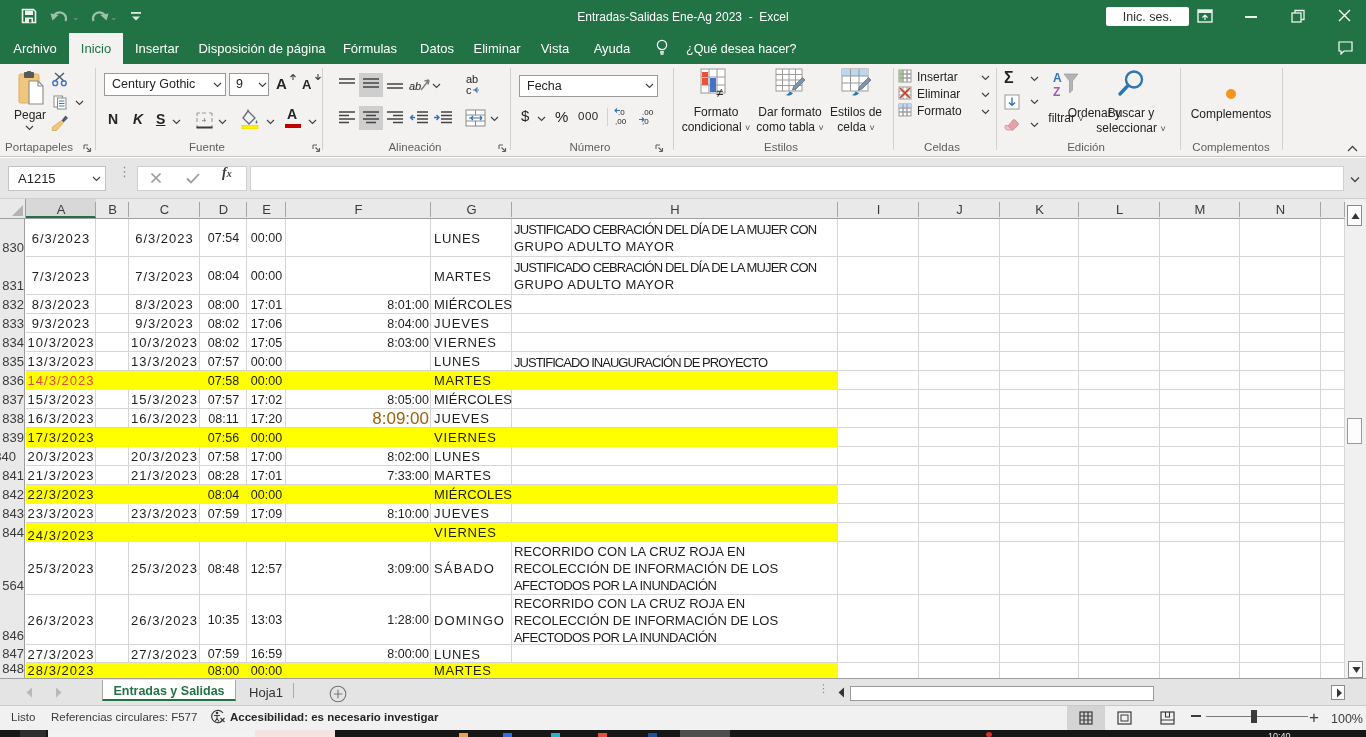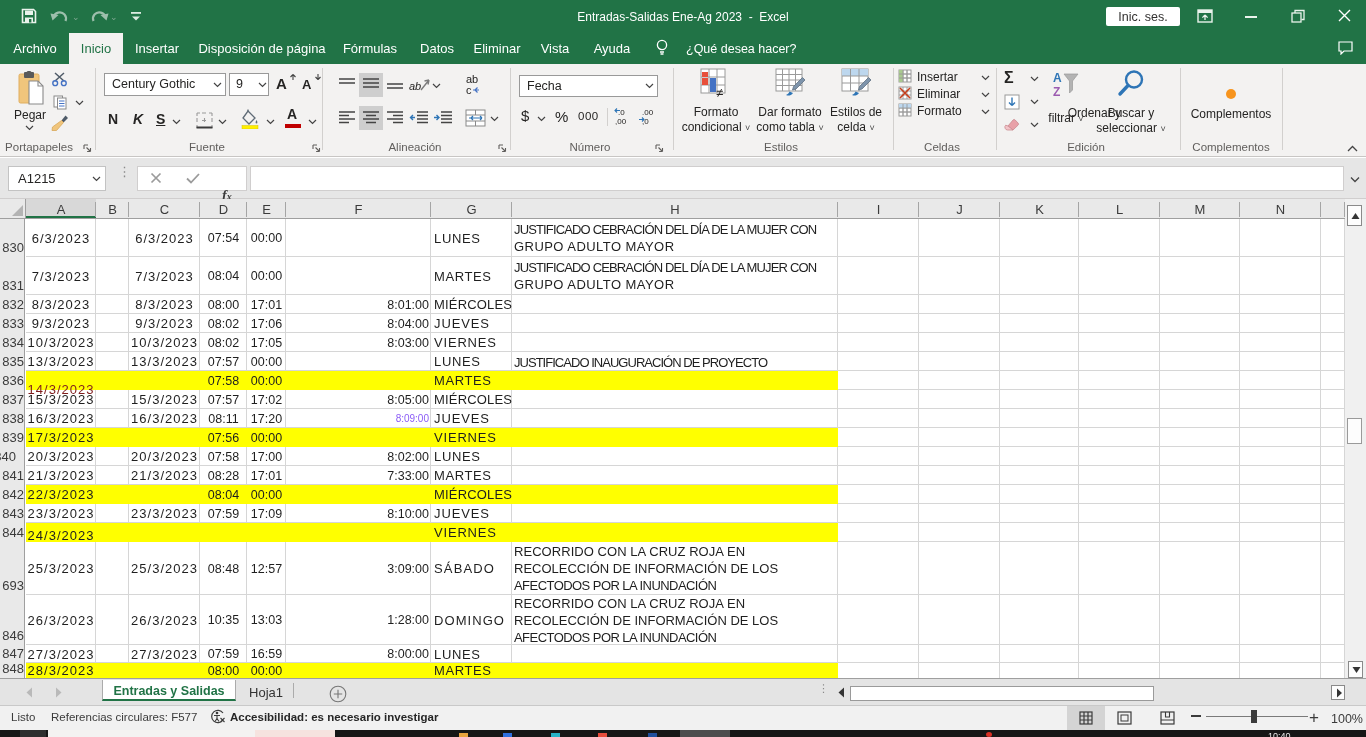--- a/index.html
+++ b/index.html
@@ -25,21 +25,21 @@
 <svg class="ab" style="left:87px;top:9px" width="22" height="15" viewBox="0 0 22 15">
 <path d="M18.5 8 C17.5 3.5, 11 1.5, 7.5 5.5 C6 7.2, 5.5 9.5, 6.5 12" stroke="#9dbfac" stroke-width="2.2" fill="none"></path>
 <path d="M21.5 4.5 L13.5 6 L19.5 11.5 Z" fill="#9dbfac"></path>
 </svg>
 <div class="ab" style="left:110px;top:12px;width:9px;height:9px;color:#7fa791;font-size:9px;">⌄</div>
 <svg class="ab" style="left:130px;top:11px" width="12" height="11" viewBox="0 0 12 11">
 <rect x="1" y="1" width="10" height="1.8" fill="#dcebe1"></rect>
 <path d="M2 5.5 l4 4 l4 -4 z" fill="#dcebe1"></path>
 </svg>
 <div class="ab" style="left:0;top:10px;width:1366px;text-align:center;color:#fff;font-size:12px;">Entradas-Salidas Ene-Ag 2023&nbsp; - &nbsp;Excel</div>
-<div class="ab ctr" style="left:1106px;top:7px;width:74px;height:19px;background:#fff;border-radius:2px;color:#323130;font-size:12.5px;">Inic. ses.</div>
+<div class="ab ctr" style="left:1106px;top:7px;width:83px;height:19px;background:#fff;border-radius:2px;color:#323130;font-size:12.5px;">Inic. ses.</div>
 <svg class="ab" style="left:1197px;top:9px" width="16" height="14" viewBox="0 0 16 14">
 <rect x="1" y="1" width="14" height="12" fill="none" stroke="#eaf3ec" stroke-width="1.4"></rect>
 <rect x="1" y="1" width="14" height="3" fill="#eaf3ec"></rect>
 <path d="M8 11 v-5 M8 6 l-2.6 2.6 M8 6 l2.6 2.6" stroke="#eaf3ec" stroke-width="1.3" fill="none"></path>
 </svg>
 <div class="ab" style="left:1245px;top:16px;width:12px;height:1.6px;background:#eaf3ec;"></div>
 <svg class="ab" style="left:1291px;top:9px" width="14" height="14" viewBox="0 0 14 14">
 <rect x="1" y="4" width="9" height="9" fill="none" stroke="#eaf3ec" stroke-width="1.3"></rect>
 <path d="M4 4 v-2.5 h9 v9 h-2.5" fill="none" stroke="#eaf3ec" stroke-width="1.3"></path>
 </svg>
@@ -333,21 +333,21 @@
     <path d="M1 1 L4.5 4.5 L8 1" stroke="#444" stroke-width="1.2" fill="none"></path>
   </svg>
 <div class="ab" style="left:118px;top:169px;width:4px;height:20px;color:#8a8a8a;font-size:13px;line-height:6px;">⋮</div>
 <div class="ab" style="left:137px;top:166px;width:110px;height:25px;background:#fff;border:1px solid #d0cece;"></div>
 <svg class="ab" style="left:150px;top:172px" width="12" height="12" viewBox="0 0 12 12">
     <path d="M1.5 1.5 L10.5 10.5 M10.5 1.5 L1.5 10.5" stroke="#9b9b9b" stroke-width="1.7"></path>
   </svg>
 <svg class="ab" style="left:186px;top:173px" width="14" height="11" viewBox="0 0 14 11">
     <path d="M1 5.5 L5 9.5 L13 1" stroke="#9b9b9b" stroke-width="1.8" fill="none"></path>
   </svg>
-<div class="ab" style="left:222px;top:188px;color:#3b3b3b;font-size:14px;font-style:italic;font-family:'Liberation Serif',serif;font-weight:bold;">f<span style="font-size:10px;">x</span></div>
+<div class="ab" style="left:222px;top:165px;color:#3b3b3b;font-size:14px;font-style:italic;font-family:'Liberation Serif',serif;font-weight:bold;">f<span style="font-size:10px;">x</span></div>
 <div class="ab" style="left:250px;top:166px;width:1094px;height:25px;background:#fff;border:1px solid #d0cece;"></div>
 <svg class="ab" style="left:1350px;top:176px" width="10" height="7" viewBox="0 0 10 7">
     <path d="M1 1.5 L5 5.5 L9 1.5" stroke="#444" stroke-width="1.3" fill="none"></path>
   </svg>
 <div class="ab" style="left:0;top:199px;width:1345px;height:20px;background:#e9e9e9;border-bottom:1px solid #9f9f9f;"></div>
 <svg class="ab" style="left:12px;top:205px" width="12" height="12" viewBox="0 0 12 12">
     <path d="M11 0 V11 H0 Z" fill="#b3b3b3"></path>
   </svg>
 <div class="ab" style="left:26px;top:199px;width:70px;height:19px;background:#d8d8d8;border-bottom:2.5px solid #217346;"></div>
 <div class="ab" style="left:26px;top:202px;width:70px;text-align:center;color:#3b3b3b;font-size:13px;">A</div>
@@ -464,37 +464,37 @@
 <div class="ab" style="left:0;top:352px;width:24px;height:17px;display:flex;align-items:flex-end;justify-content:flex-end;color:#3b3b3b;font-size:13px;">835</div>
 <div class="ab" style="left:6px;top:352px;width:110px;height:19px;display:flex;align-items:center;justify-content:center;color:#1f1f1f;font-size:13px;letter-spacing:1.0px;">13/3/2023</div>
 <div class="ab" style="left:109px;top:352px;width:111px;height:19px;display:flex;align-items:center;justify-content:center;color:#1f1f1f;font-size:13px;letter-spacing:1.0px;">13/3/2023</div>
 <div class="ab" style="left:180px;top:352px;width:87px;height:19px;display:flex;align-items:center;justify-content:center;color:#1f1f1f;font-size:12.5px;letter-spacing:0px;">07:57</div>
 <div class="ab" style="left:227px;top:352px;width:79px;height:19px;display:flex;align-items:center;justify-content:center;color:#1f1f1f;font-size:12.5px;letter-spacing:0px;">00:00</div>
 <div class="ab" style="left:434px;top:352px;width:200px;height:19px;display:flex;align-items:center;color:#1f1f1f;font-size:13px;letter-spacing:0.66px;">LUNES</div>
 <div class="ab" style="left:514px;top:352px;width:420px;height:19px;display:flex;flex-direction:column;justify-content:flex-end;color:#1f1f1f;">
     <div style="line-height:17px;white-space:nowrap;font-size:13px;letter-spacing:-0.97px;">JUSTIFICADO INAUGURACIÓN DE PROYECTO</div>
   </div>
 <div class="ab" style="left:0;top:371px;width:24px;height:17px;display:flex;align-items:flex-end;justify-content:flex-end;color:#3b3b3b;font-size:13px;">836</div>
-<div class="ab" style="left:6px;top:371px;width:110px;height:36px;display:flex;align-items:center;justify-content:center;color:#7f1d1d;font-size:13px;letter-spacing:1.0px;">14/3/2023</div>
+<div class="ab" style="left:6px;top:371px;width:110px;height:19px;display:flex;align-items:center;justify-content:center;color:#ef4444;font-size:13px;letter-spacing:1.0px;">14/3/2023</div>
 <div class="ab" style="left:180px;top:371px;width:87px;height:19px;display:flex;align-items:center;justify-content:center;color:#1f1f1f;font-size:12.5px;letter-spacing:0px;">07:58</div>
 <div class="ab" style="left:227px;top:371px;width:79px;height:19px;display:flex;align-items:center;justify-content:center;color:#1f1f1f;font-size:12.5px;letter-spacing:0px;">00:00</div>
 <div class="ab" style="left:434px;top:371px;width:200px;height:19px;display:flex;align-items:center;color:#1f1f1f;font-size:13px;letter-spacing:0.61px;">MARTES</div>
 <div class="ab" style="left:0;top:390px;width:24px;height:17px;display:flex;align-items:flex-end;justify-content:flex-end;color:#3b3b3b;font-size:13px;">837</div>
 <div class="ab" style="left:6px;top:390px;width:110px;height:19px;display:flex;align-items:center;justify-content:center;color:#1f1f1f;font-size:13px;letter-spacing:1.0px;">15/3/2023</div>
 <div class="ab" style="left:109px;top:390px;width:111px;height:19px;display:flex;align-items:center;justify-content:center;color:#1f1f1f;font-size:13px;letter-spacing:1.0px;">15/3/2023</div>
 <div class="ab" style="left:180px;top:390px;width:87px;height:19px;display:flex;align-items:center;justify-content:center;color:#1f1f1f;font-size:12.5px;letter-spacing:0px;">07:57</div>
 <div class="ab" style="left:227px;top:390px;width:79px;height:19px;display:flex;align-items:center;justify-content:center;color:#1f1f1f;font-size:12.5px;letter-spacing:0px;">17:02</div>
 <div class="ab" style="left:340px;top:390px;width:89px;height:19px;display:flex;align-items:center;justify-content:flex-end;color:#1f1f1f;font-size:12.5px;">8:05:00</div>
 <div class="ab" style="left:434px;top:390px;width:200px;height:19px;display:flex;align-items:center;color:#1f1f1f;font-size:13px;letter-spacing:0.18px;">MIÉRCOLES</div>
 <div class="ab" style="left:0;top:409px;width:24px;height:17px;display:flex;align-items:flex-end;justify-content:flex-end;color:#3b3b3b;font-size:13px;">838</div>
 <div class="ab" style="left:6px;top:409px;width:110px;height:19px;display:flex;align-items:center;justify-content:center;color:#1f1f1f;font-size:13px;letter-spacing:1.0px;">16/3/2023</div>
 <div class="ab" style="left:109px;top:409px;width:111px;height:19px;display:flex;align-items:center;justify-content:center;color:#1f1f1f;font-size:13px;letter-spacing:1.0px;">16/3/2023</div>
 <div class="ab" style="left:180px;top:409px;width:87px;height:19px;display:flex;align-items:center;justify-content:center;color:#1f1f1f;font-size:12.5px;letter-spacing:0px;">08:11</div>
 <div class="ab" style="left:227px;top:409px;width:79px;height:19px;display:flex;align-items:center;justify-content:center;color:#1f1f1f;font-size:12.5px;letter-spacing:0px;">17:20</div>
-<div class="ab" style="left:340px;top:409px;width:89px;height:19px;display:flex;align-items:center;justify-content:flex-end;color:#8b5cf6;font-size:10px;">8:09:00</div>
+<div class="ab" style="left:340px;top:409px;width:89px;height:19px;display:flex;align-items:center;justify-content:flex-end;color:#a16207;font-size:17px;">8:09:00</div>
 <div class="ab" style="left:434px;top:409px;width:200px;height:19px;display:flex;align-items:center;color:#1f1f1f;font-size:13px;letter-spacing:0.88px;">JUEVES</div>
 <div class="ab" style="left:0;top:428px;width:24px;height:17px;display:flex;align-items:flex-end;justify-content:flex-end;color:#3b3b3b;font-size:13px;">839</div>
 <div class="ab" style="left:6px;top:428px;width:110px;height:19px;display:flex;align-items:center;justify-content:center;color:#1f1f1f;font-size:13px;letter-spacing:1.0px;">17/3/2023</div>
 <div class="ab" style="left:180px;top:428px;width:87px;height:19px;display:flex;align-items:center;justify-content:center;color:#1f1f1f;font-size:12.5px;letter-spacing:0px;">07:56</div>
 <div class="ab" style="left:227px;top:428px;width:79px;height:19px;display:flex;align-items:center;justify-content:center;color:#1f1f1f;font-size:12.5px;letter-spacing:0px;">00:00</div>
 <div class="ab" style="left:434px;top:428px;width:200px;height:19px;display:flex;align-items:center;color:#1f1f1f;font-size:13px;letter-spacing:0.82px;">VIERNES</div>
 <div class="ab" style="left:0;top:447px;width:16px;height:17px;display:flex;align-items:flex-end;justify-content:flex-end;color:#3b3b3b;font-size:13px;">840</div>
 <div class="ab" style="left:6px;top:447px;width:110px;height:19px;display:flex;align-items:center;justify-content:center;color:#1f1f1f;font-size:13px;letter-spacing:1.0px;">20/3/2023</div>
 <div class="ab" style="left:109px;top:447px;width:111px;height:19px;display:flex;align-items:center;justify-content:center;color:#1f1f1f;font-size:13px;letter-spacing:1.0px;">20/3/2023</div>
 <div class="ab" style="left:180px;top:447px;width:87px;height:19px;display:flex;align-items:center;justify-content:center;color:#1f1f1f;font-size:12.5px;letter-spacing:0px;">07:58</div>
@@ -516,21 +516,21 @@
 <div class="ab" style="left:0;top:504px;width:24px;height:17px;display:flex;align-items:flex-end;justify-content:flex-end;color:#3b3b3b;font-size:13px;">843</div>
 <div class="ab" style="left:6px;top:504px;width:110px;height:19px;display:flex;align-items:center;justify-content:center;color:#1f1f1f;font-size:13px;letter-spacing:1.0px;">23/3/2023</div>
 <div class="ab" style="left:109px;top:504px;width:111px;height:19px;display:flex;align-items:center;justify-content:center;color:#1f1f1f;font-size:13px;letter-spacing:1.0px;">23/3/2023</div>
 <div class="ab" style="left:180px;top:504px;width:87px;height:19px;display:flex;align-items:center;justify-content:center;color:#1f1f1f;font-size:12.5px;letter-spacing:0px;">07:59</div>
 <div class="ab" style="left:227px;top:504px;width:79px;height:19px;display:flex;align-items:center;justify-content:center;color:#1f1f1f;font-size:12.5px;letter-spacing:0px;">17:09</div>
 <div class="ab" style="left:340px;top:504px;width:89px;height:19px;display:flex;align-items:center;justify-content:flex-end;color:#1f1f1f;font-size:12.5px;">8:10:00</div>
 <div class="ab" style="left:434px;top:504px;width:200px;height:19px;display:flex;align-items:center;color:#1f1f1f;font-size:13px;letter-spacing:0.88px;">JUEVES</div>
 <div class="ab" style="left:0;top:523px;width:24px;height:17px;display:flex;align-items:flex-end;justify-content:flex-end;color:#3b3b3b;font-size:13px;">844</div>
 <div class="ab" style="left:6px;top:523px;width:110px;height:25px;display:flex;align-items:center;justify-content:center;color:#1f1f1f;font-size:13px;letter-spacing:1.0px;">24/3/2023</div>
 <div class="ab" style="left:434px;top:523px;width:200px;height:19px;display:flex;align-items:center;color:#1f1f1f;font-size:13px;letter-spacing:0.82px;">VIERNES</div>
-<div class="ab" style="left:0;top:542px;width:24px;height:51px;display:flex;align-items:flex-end;justify-content:flex-end;color:#3b3b3b;font-size:13px;">693</div>
+<div class="ab" style="left:0;top:542px;width:24px;height:51px;display:flex;align-items:flex-end;justify-content:flex-end;color:#3b3b3b;font-size:13px;">564</div>
 <div class="ab" style="left:6px;top:542px;width:110px;height:53px;display:flex;align-items:center;justify-content:center;color:#1f1f1f;font-size:13px;letter-spacing:1.0px;">25/3/2023</div>
 <div class="ab" style="left:109px;top:542px;width:111px;height:53px;display:flex;align-items:center;justify-content:center;color:#1f1f1f;font-size:13px;letter-spacing:1.0px;">25/3/2023</div>
 <div class="ab" style="left:180px;top:542px;width:87px;height:53px;display:flex;align-items:center;justify-content:center;color:#1f1f1f;font-size:12.5px;letter-spacing:0px;">08:48</div>
 <div class="ab" style="left:227px;top:542px;width:79px;height:53px;display:flex;align-items:center;justify-content:center;color:#1f1f1f;font-size:12.5px;letter-spacing:0px;">12:57</div>
 <div class="ab" style="left:340px;top:542px;width:89px;height:53px;display:flex;align-items:center;justify-content:flex-end;color:#1f1f1f;font-size:12.5px;">3:09:00</div>
 <div class="ab" style="left:434px;top:542px;width:200px;height:53px;display:flex;align-items:center;color:#1f1f1f;font-size:13px;letter-spacing:1.16px;">SÁBADO</div>
 <div class="ab" style="left:514px;top:542px;width:420px;height:53px;display:flex;flex-direction:column;justify-content:center;color:#1f1f1f;">
     <div style="line-height:17px;white-space:nowrap;font-size:13px;letter-spacing:0.05px;">RECORRIDO CON LA CRUZ ROJA EN</div>
     <div style="line-height:17px;white-space:nowrap;font-size:13px;letter-spacing:-0.01px;">RECOLECCIÓN DE INFORMACIÓN DE LOS</div>
     <div style="line-height:17px;white-space:nowrap;font-size:13px;letter-spacing:-0.55px;">AFECTODOS POR LA INUNDACIÓN</div>

